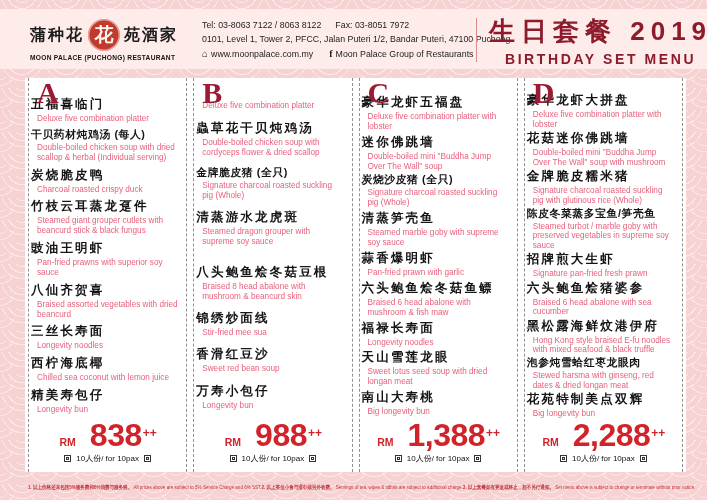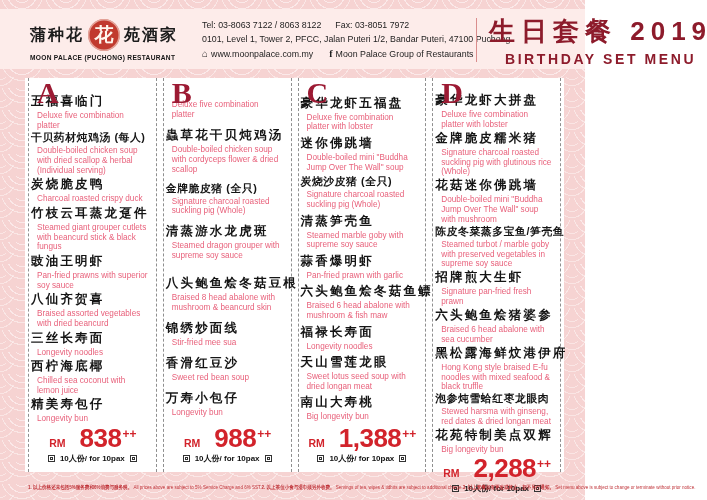--- a/index.html
+++ b/index.html
@@ -1,20 +1,20 @@
 <!DOCTYPE html>
 <html><head>
 <meta charset="utf-8">
 <style>
   * { margin:0; padding:0; box-sizing:border-box; }
   html,body { width:707px; height:500px; }
   body { font-family:"Liberation Sans", sans-serif; overflow:hidden; }
 
   .page {
-    position:relative; width:585px; height:500px;
+    position:relative; width:707px; height:500px;
     background-color:#f6d3d2;
     background-image:
       radial-gradient(circle at 50% -6px, rgba(255,255,255,0) 0 8px, rgba(255,255,255,.5) 8px 9px, rgba(255,255,255,0) 9px 14px, rgba(255,255,255,.5) 14px 15px, rgba(255,255,255,0) 15px 20px, rgba(255,255,255,.45) 20px 21px, rgba(255,255,255,0) 21px),
       radial-gradient(circle at 50% -6px, rgba(255,255,255,0) 0 8px, rgba(255,255,255,.4) 8px 9px, rgba(255,255,255,0) 9px 14px, rgba(255,255,255,.4) 14px 15px, rgba(255,255,255,0) 15px);
     background-size: 44px 22px, 44px 22px;
     background-position: 0 0, 22px 11px;
   }
 
   
   .header-band { position:absolute; top:9px; left:0; right:0; height:60px; background:#fdecea; }
@@ -51,24 +51,24 @@
             font-size:30px; font-weight:bold; color:#9c1a33; line-height:1; }
   .dishes { flex:1 1 auto; display:flex; flex-direction:column; justify-content:space-evenly;
             padding-top:10px; text-align:left; }
   .dish .cn { font-size:12.5px; font-weight:bold; color:#151515; letter-spacing:2.2px; white-space:nowrap; }
   .dish .cn.long { font-size:10.8px; letter-spacing:.6px; }
   .dish .en { font-size:8.2px; line-height:1.2; color:#e8617b; margin-top:1px; padding:0 6px; }
 
   .price-block { text-align:center; padding-bottom:2px; flex:0 0 auto; }
   .price-line { color:#d2232b; white-space:nowrap; line-height:1; }
   .rm { font-size:10.5px; font-weight:bold; margin-right:2px; }
-  .amt { font-size:26px; font-weight:bold; letter-spacing:-.5px;margin-left:12px; }
+  .amt { font-size:32px; font-weight:bold; letter-spacing:-.5px;margin-left:12px; }
   .pp { font-size:12px; font-weight:bold; position:relative; top:-9px; left:1px; }
   .serving { margin-top:2px; display:flex; align-items:center; justify-content:center; gap:5px; }
-  .serv-text { font-size:8px; font-weight:bold; color:#111; white-space:nowrap; }
+  .serv-text { font-size:8px; font-weight:normal; color:#111; white-space:nowrap; }
   .sq-icon { width:7px; height:7px; border:1px solid #333; position:relative; display:inline-block; }
   .sq-icon::after { content:""; position:absolute; inset:1px; border:1px solid #333; }
 
   
   .footer { position:absolute; left:28px; right:20px; bottom:9px; overflow:visible; }
   .footer-row { display:flex; justify-content:space-between; white-space:nowrap;
                 width:119%; transform:scaleX(.84); transform-origin:0 50%;
                 font-size:5.4px; color:#bf3238; font-weight:bold; }
   .footer-row .en { font-weight:normal; }
 </style>
@@ -255,26 +255,26 @@
         </div>
       </section>
       <section class="col">
         <div class="letter">D</div>
         <div class="dishes">
           <div class="dish">
             <div class="cn">豪华龙虾大拼盘</div>
             <div class="en">Deluxe five combination platter with lobster</div>
           </div>
           <div class="dish">
+            <div class="cn">花菇迷你佛跳墙</div>
+            <div class="en">Double-boiled mini "Buddha Jump Over The Wall" soup with mushroom</div>
+          </div>
+          <div class="dish">
             <div class="cn">金牌脆皮糯米猪</div>
             <div class="en">Signature charcoal roasted suckling pig with glutinous rice (Whole)</div>
-          </div>
-          <div class="dish">
-            <div class="cn">花菇迷你佛跳墙</div>
-            <div class="en">Double-boiled mini "Buddha Jump Over The Wall" soup with mushroom</div>
           </div>
           <div class="dish">
             <div class="cn long">陈皮冬菜蒸多宝鱼/笋壳鱼</div>
             <div class="en">Steamed turbot / marble goby with preserved vegetables in supreme soy sauce</div>
           </div>
           <div class="dish">
             <div class="cn">招牌煎大生虾</div>
             <div class="en">Signature pan-fried fresh prawn</div>
           </div>
           <div class="dish">

